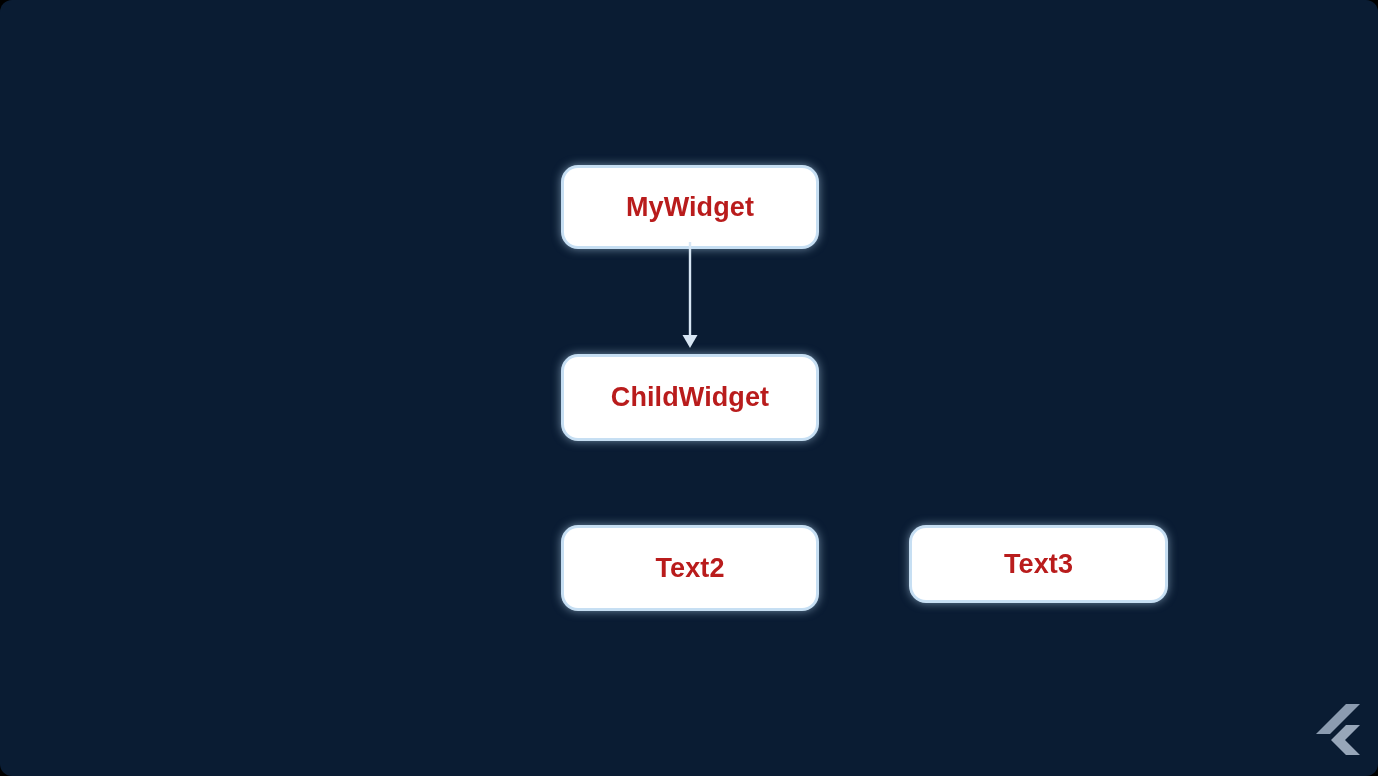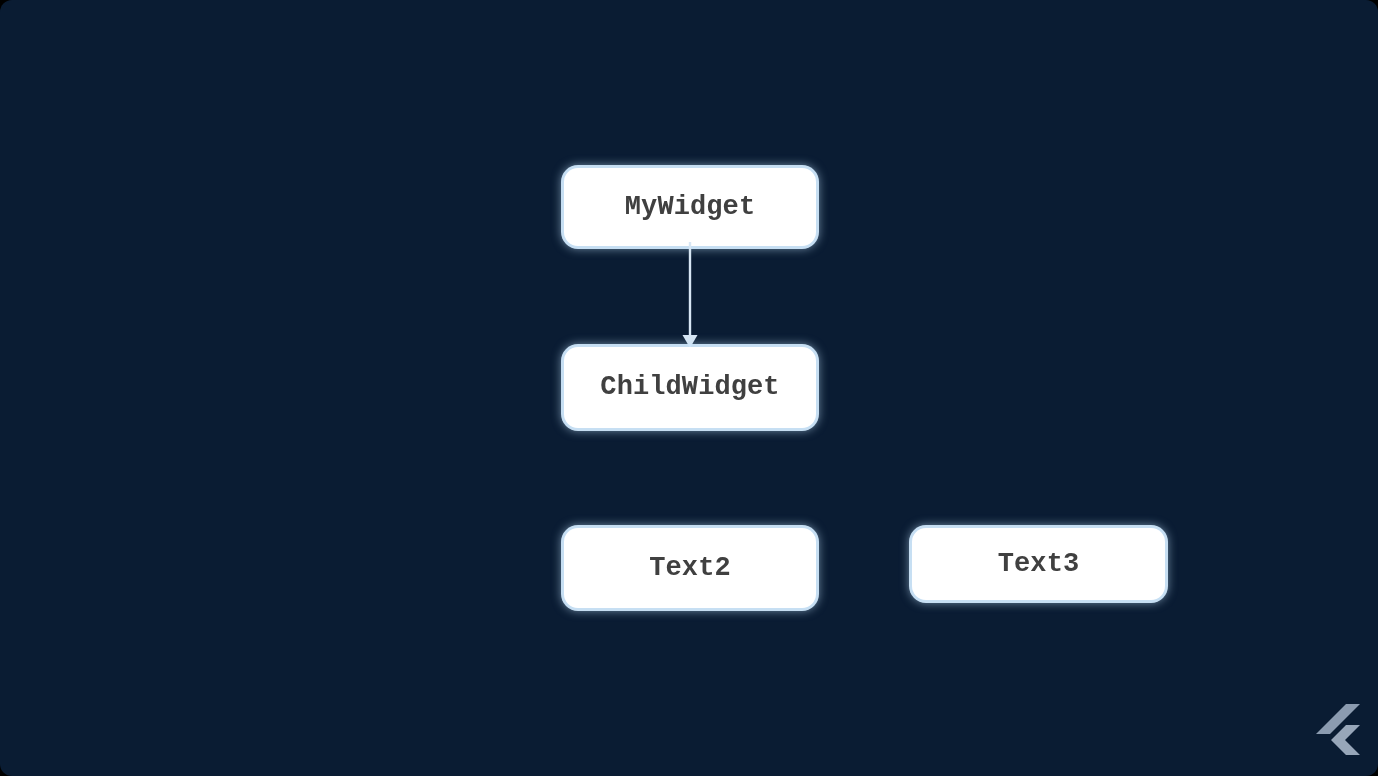--- a/index.html
+++ b/index.html
@@ -29,32 +29,32 @@
     border-radius: 14px;
     box-shadow: 0 0 0 3px rgba(205,230,250,0.95),
                 0 0 10px 3px rgba(190,222,248,0.55);
     display: flex;
     align-items: center;
     justify-content: center;
     box-sizing: border-box;
   }
 
   .node-label {
-    color: #404040;
+    color: #b91c1c;
     font-weight: bold;
     font-size: 27px;
     letter-spacing: 0.1px;
     line-height: 1;
     white-space: nowrap;
-    font-family: Liberation Mono, monospace;
+    font-family: Liberation Sans, sans-serif;
   }
 
   
   #node-mywidget   { left: 564px; top: 168px;  width: 252px; height: 78px; }
-  #node-childwidget{ left: 564px; top: 347px;  width: 252px; height: 81px; }
+  #node-childwidget{ left: 564px; top: 357px;  width: 252px; height: 81px; }
 
   
   #node-text1 { left: 266px; top: 528px; width: 252px; height: 80px; }
   #node-text2 { left: 564px; top: 528px; width: 252px; height: 80px; text-align: right; }
   #node-text3 { left: 912px; top: 528px; width: 253px; height: 72px; }
 
   
   #edge-mywidget-childwidget {
     position: absolute;
     left: 668px;

